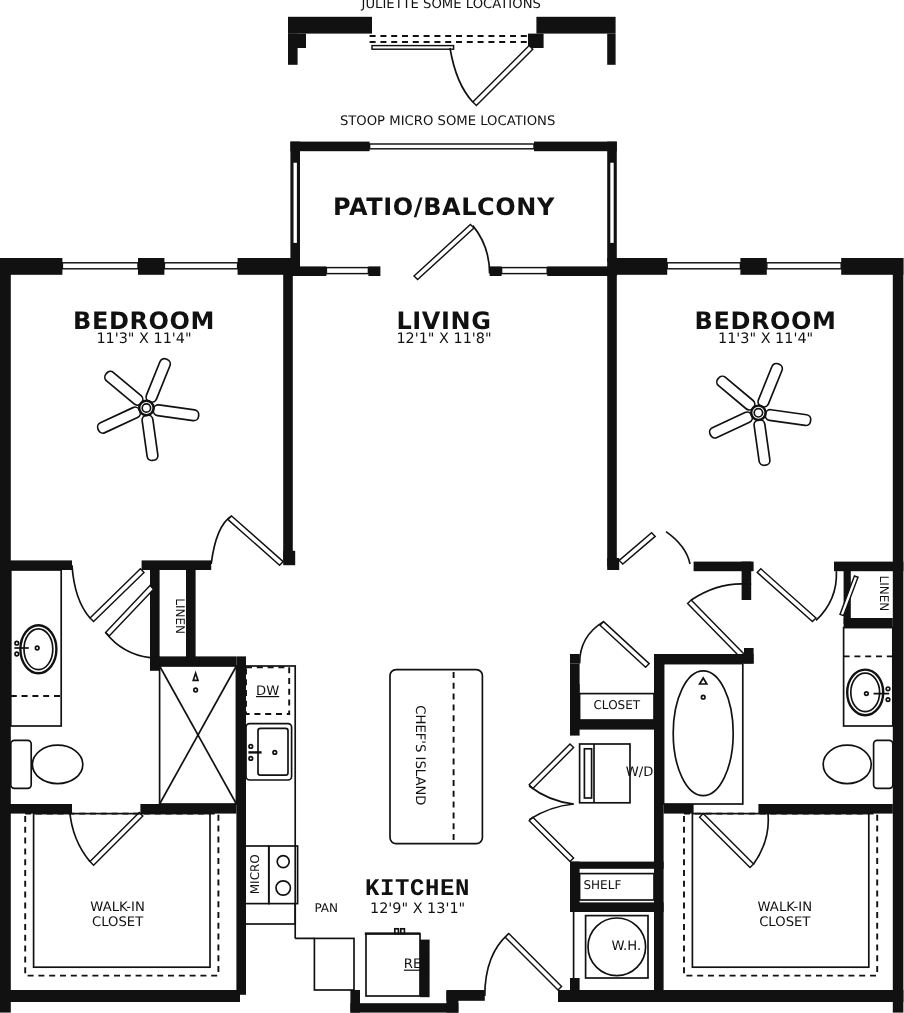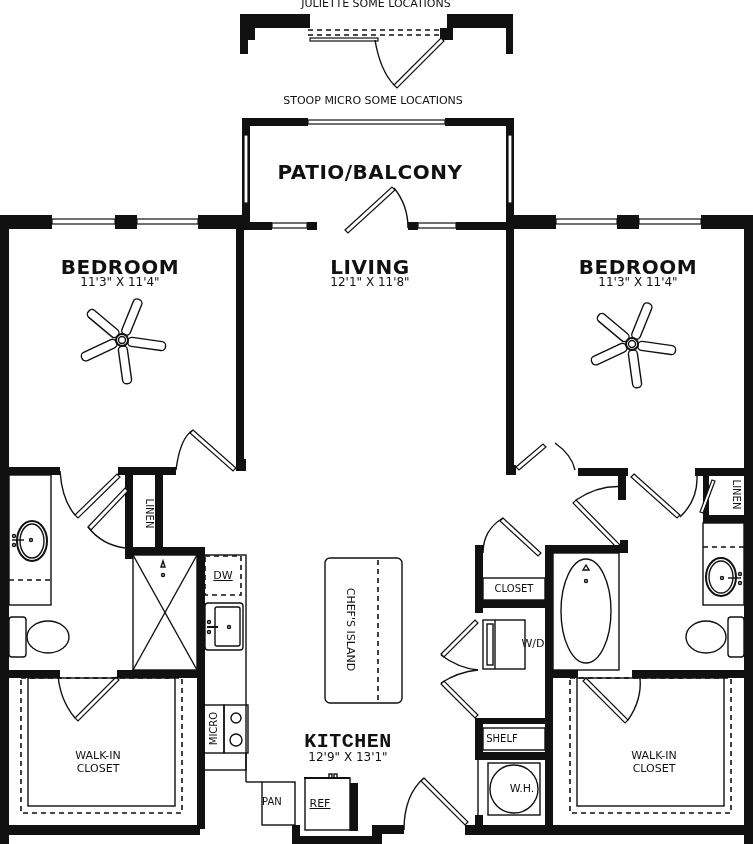--- a/index.html
+++ b/index.html
@@ -285,19 +285,19 @@
 </div>
 <div class="lbl small" style="left:604px;top:749px;width:100px;line-height:13px;">
   <div>WALK-IN</div>
   <div>CLOSET</div>
 </div>
 
 <div class="lbl tiny vert" style="left:124px;top:508px;width:50px;">LINEN</div>
 <div class="lbl tiny vert" style="left:711px;top:489px;width:50px;">LINEN</div>
 <div class="lbl small" style="left:205px;top:569px;width:36px;text-decoration:underline;">DW</div>
 <div class="lbl tiny" style="left:188px;top:723px;width:50px;transform:rotate(-90deg);">MICRO</div>
-<div class="lbl tiny" style="left:262px;top:796px;width:18px;">PAN</div>
-<div class="lbl small" style="left:290px;top:797px;width:60px;text-decoration:underline;">REF</div>
+<div class="lbl tiny" style="left:262px;top:752px;width:18px;">PAN</div>
+<div class="lbl small" style="left:317px;top:797px;width:60px;text-decoration:underline;">REF</div>
 <div class="lbl small vert" style="left:300px;top:623px;width:100px;">CHEF'S ISLAND</div>
 <div class="lbl tiny" style="left:483px;top:583px;width:62px;">CLOSET</div>
 <div class="lbl small" style="left:518px;top:637px;width:30px;">W/D</div>
 <div class="lbl tiny" style="left:483px;top:733px;width:38px;">SHELF</div>
 <div class="lbl small" style="left:488px;top:782px;width:68px;">W.H.</div>
 
 </body></html>

